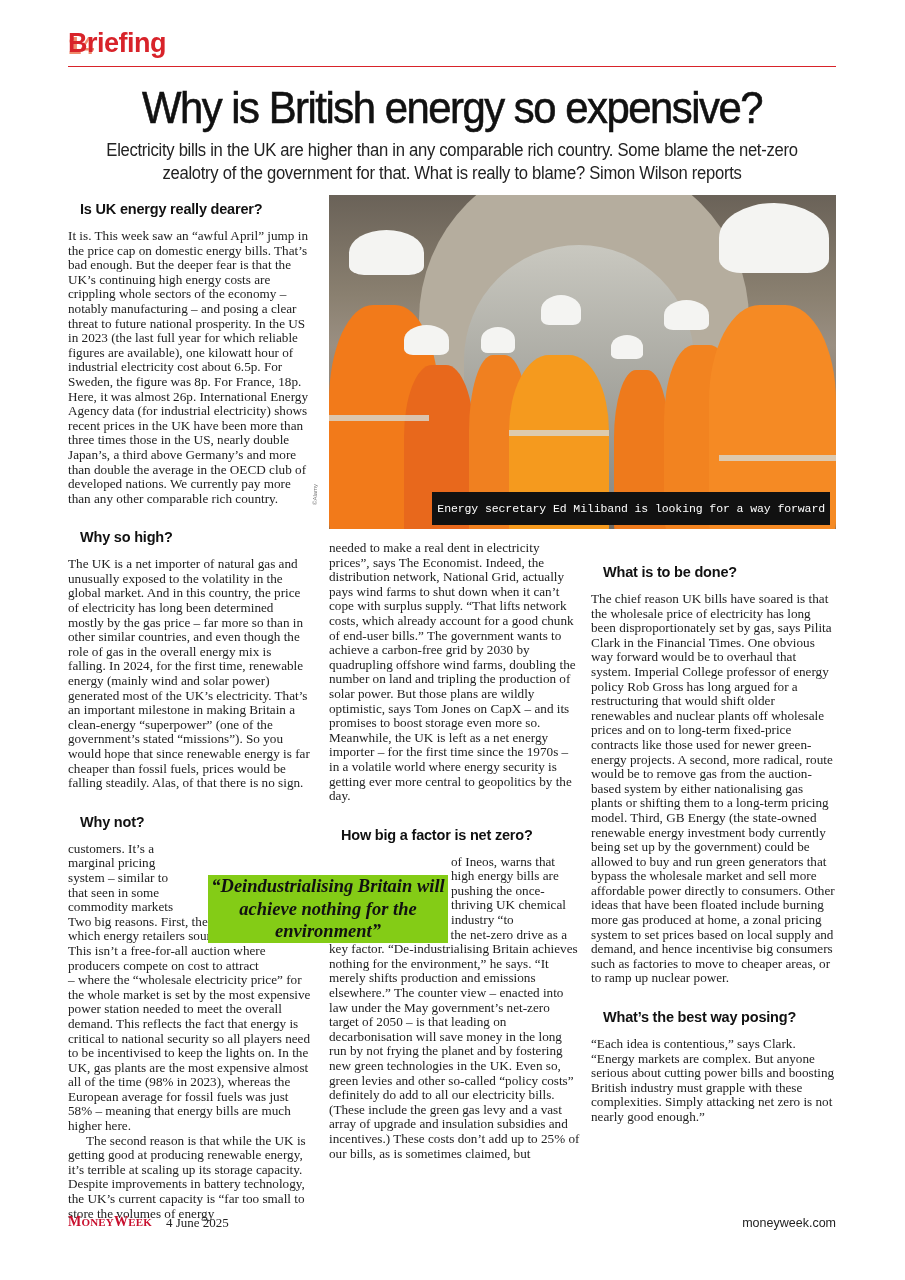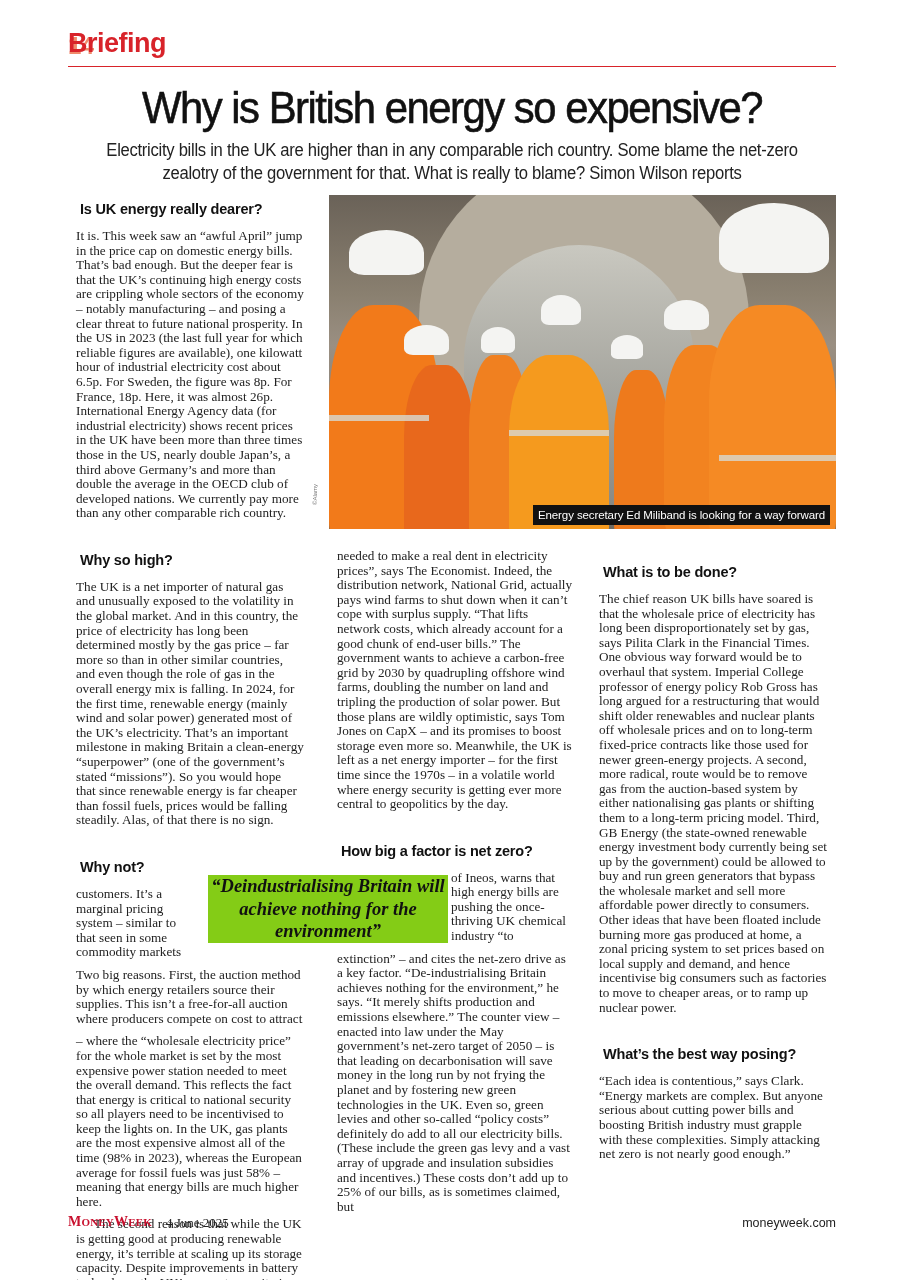--- a/index.html
+++ b/index.html
@@ -8,33 +8,33 @@
 
   .header { position:absolute; left:0; top:28px; width:768px; height:38px; }
   .page-num { position:absolute; left:0; top:4px; font-family:"Liberation Sans", sans-serif; font-size:24px; font-weight:bold; color:#f08b6b; letter-spacing:-0.5px; }
   .section { position:absolute; left:0; width:768px; top:0; text-align:left; font-family:"Liberation Sans", sans-serif; font-size:27px; font-weight:bold; color:#d8232a; letter-spacing:-0.5px; }
   .rule { position:absolute; left:0; top:66px; width:768px; height:1px; background:#d8232a; }
 
   .headline { position:absolute; left:0; top:80px; width:768px; text-align:center; font-family:"Liberation Sans", sans-serif; font-size:45px; font-weight:normal; letter-spacing:-1.6px; color:#111; transform:scaleX(0.93); transform-origin:center; line-height:56px; -webkit-text-stroke:0.6px #111; }
   .standfirst { position:absolute; left:0; top:139px; width:768px; text-align:center; font-family:"Liberation Sans", sans-serif; font-size:17.5px; line-height:23px; color:#222; letter-spacing:-0.3px; transform:scaleX(0.95); transform-origin:center; }
 
   .col { position:absolute; font-family:"Liberation Serif", serif; font-size:13.2px; line-height:14.6px; color:#222; }
-  .col p { margin:8px; text-align:left; }
+  .col p { margin:0; text-align:left; }
   .col p.indent { text-indent:18px; }
   .sub { font-family:"Liberation Sans", sans-serif; font-weight:bold; font-size:14.5px; line-height:16px; color:#111; letter-spacing:-0.2px; margin:12px; }
   .gap { height:11px; }
 
   .photo { position:absolute; left:261px; top:195px; width:507px; height:334px; overflow:hidden;
     background: linear-gradient(180deg, #6a6258 0%, #8a8070 30%, #9a8f82 45%, #6e6a62 100%); }
   .photo .arch { position:absolute; left:90px; top:-40px; width:330px; height:300px; border-radius:165px 165px 0 0; background:#b5ad9e; }
   .photo .tunnel { position:absolute; left:135px; top:50px; width:230px; height:260px; border-radius:115px 115px 0 0; background:linear-gradient(180deg,#c9c8c0,#8a8a84); }
   .photo .person { position:absolute; background:#f27a1a; border-radius:40% 40% 10% 10%; }
   .photo .helmet { position:absolute; background:#f4f4f2; border-radius:50% 50% 20% 20%; }
   .photo .stripe { position:absolute; height:6px; background:#d8d3c8; opacity:0.85; }
-  .caption { position:absolute; right:6px; bottom:4px; background:#111; color:#fff; font-family:Liberation Sans, sans-serif; font-size:11.5px; padding:4px 5px; letter-spacing:-0.1px; }
+  .caption { position:absolute; right:6px; bottom:4px; background:#111; color:#fff; font-family:Liberation Mono, monospace; font-size:11.5px; padding:10px 5px; letter-spacing:-0.1px; }
   .credit { position:absolute; left:244px; top:505px; font-family:"Liberation Sans", sans-serif; font-size:6px; color:#777; transform:rotate(-90deg); transform-origin:left top; }
 
   .pullquote { position:absolute; left:140px; top:875px; width:240px; text-align:center; font-family:"Liberation Serif", serif; font-style:italic; font-weight:bold; font-size:18.5px; line-height:22.5px; color:#111; background:#84cc16; }
 
   .footer-brand { position:absolute; left:0; top:1214px; font-family:"Liberation Serif", serif; font-weight:bold; font-size:14px; color:#c8102e; letter-spacing:0.2px; }
   .footer-brand .sm { font-size:11px; }
   .footer-date { position:absolute; left:98px; top:1215px; font-family:"Liberation Serif", serif; font-size:13px; color:#222; }
   .footer-url { position:absolute; right:0; top:1216px; font-family:"Liberation Sans", sans-serif; font-size:12.5px; color:#222; }
 </style>
 </head>

